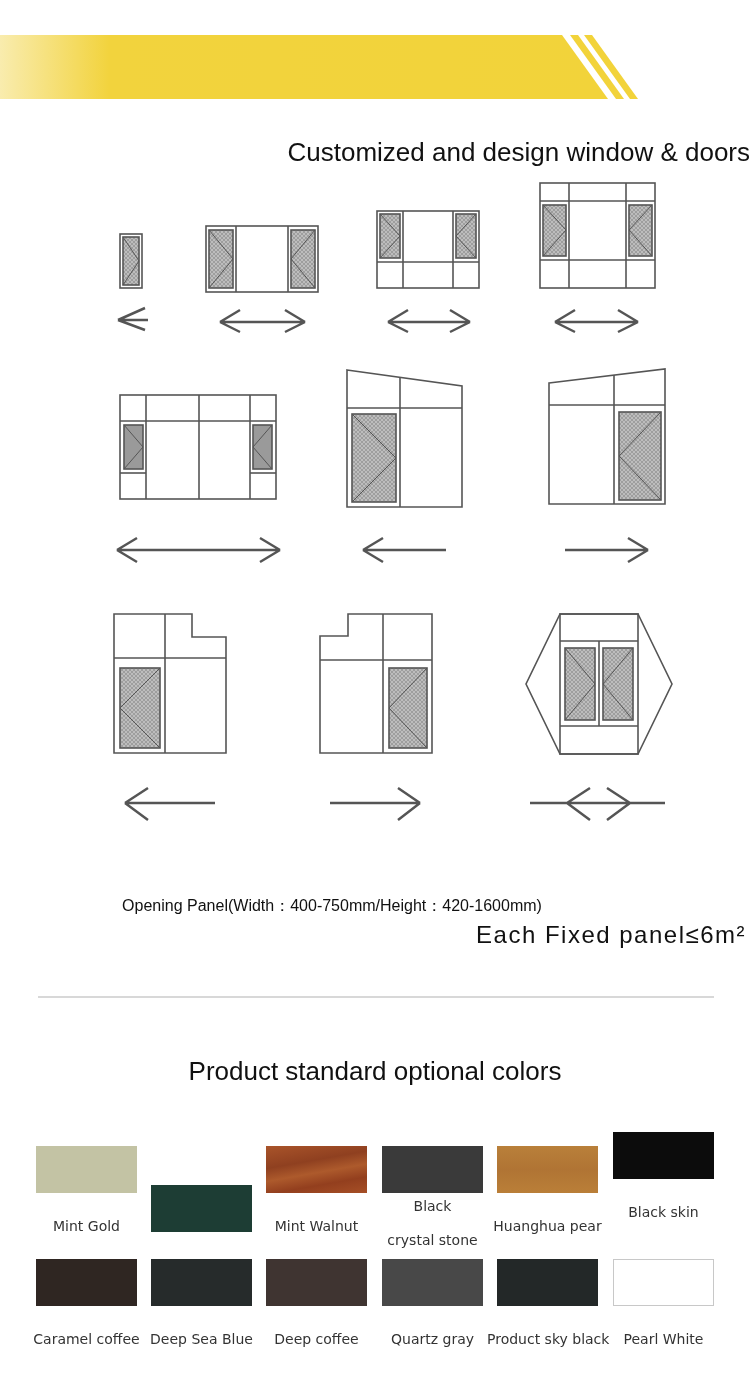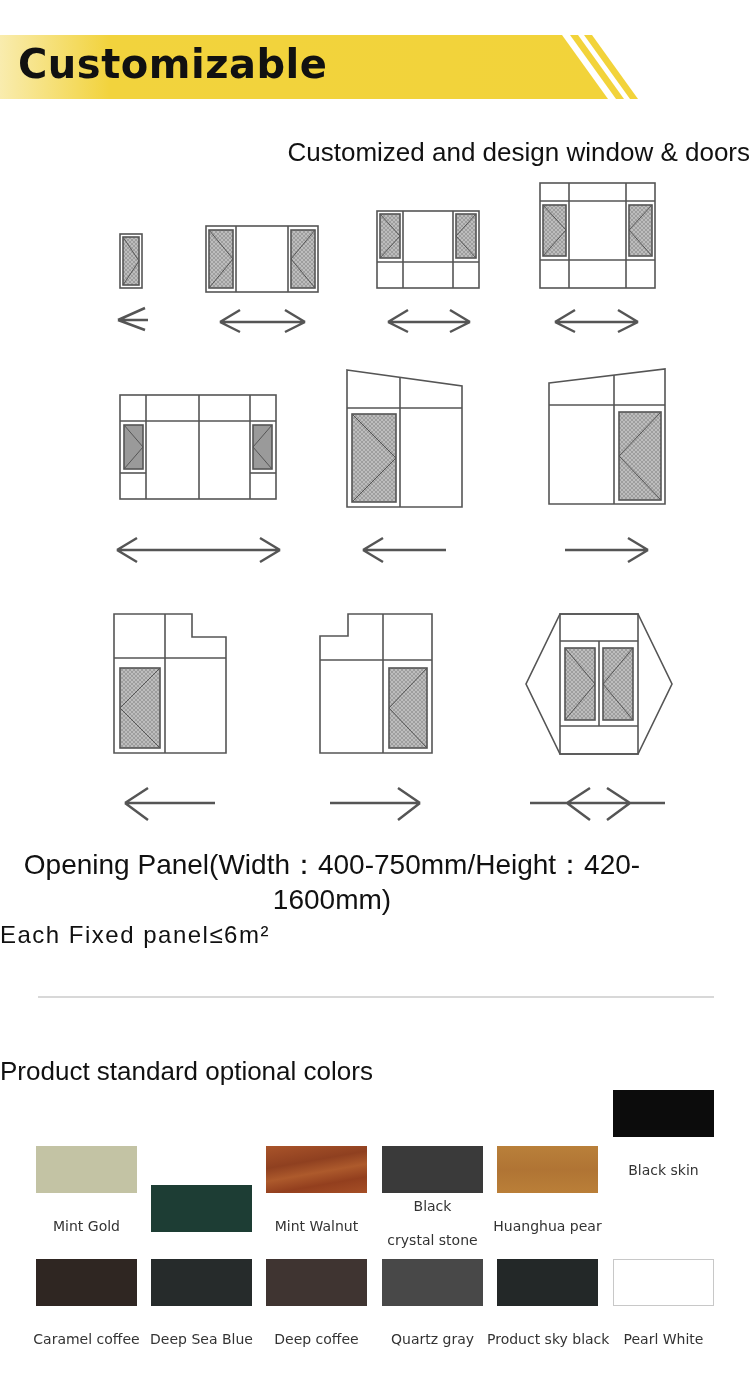--- a/index.html
+++ b/index.html
@@ -5,24 +5,24 @@
   html, body { margin:0; padding:0; background:#ffffff; }
   body { width:750px; height:1394px; position:relative; overflow:hidden;
          font-family:"Liberation Sans", sans-serif; color:#1a1a1a; }
   .banner { position:absolute; left:0; top:35px; width:640px; height:64px; }
   .banner svg { position:absolute; left:0; top:0; }
   .banner-title { position:absolute; left:18px; top:6px; font-size:40px; font-weight:bold;
                   color:#111; letter-spacing:0.5px; font-family:"DejaVu Sans", sans-serif; }
   .subtitle { position:absolute; left:0; width:750px; text-align:right; top:137px;
               font-size:26px; color:#111; }
   .drawing { position:absolute; }
-  .spec1 { position:absolute; left:0; width:664px; text-align:center; top:846px; font-size:28px; color:#111; }
-  .spec2 { position:absolute; left:0; width:746px; text-align:left; top:921px; font-size:24px; color:#111; letter-spacing:1.5px;}
+  .spec1 { position:absolute; left:0; width:664px; text-align:center; top:896px; font-size:16px; color:#111; }
+  .spec2 { position:absolute; left:0; width:746px; text-align:right; top:921px; font-size:24px; color:#111; letter-spacing:1.5px;}
   .divider { position:absolute; left:38px; width:676px; top:996px; height:2px; background:#d8d8d8; }
-  .colors-title { position:absolute; left:0; width:750px; text-align:left; top:1056px; font-size:26px; color:#111; }
+  .colors-title { position:absolute; left:0; width:750px; text-align:center; top:1056px; font-size:26px; color:#111; }
   .swatch { position:absolute; width:101px; }
   .swatch .chip { width:101px; height:47px; }
   .swatch .lbl { text-align:center; font-size:14px; color:#333; margin-top:24px; line-height:18px;
                  font-family:"DejaVu Sans", sans-serif; white-space:nowrap; margin-left:-10px; margin-right:-10px; }
   .swatch .lbl.two { margin-top:4px; }
 </style>
 </head>
 <body>
 
 <div class="banner">
@@ -31,21 +31,20 @@
       <linearGradient id="bg" x1="0" x2="1" y1="0" y2="0">
         <stop offset="0" stop-color="#f9ecae"></stop>
         <stop offset="0.18" stop-color="#f2d33d"></stop>
         <stop offset="1" stop-color="#f2d33a"></stop>
       </linearGradient>
     </defs>
     <polygon points="0,0 562,0 608,64 0,64" fill="url(#bg)"></polygon>
     <polygon points="570,0 578,0 624,64 616,64" fill="#f2d33a"></polygon>
     <polygon points="584,0 592,0 638,64 630,64" fill="#f2d33a"></polygon>
   </svg>
-  <div class="banner-title">Customizable</div>
 </div>
 
 <div class="subtitle">Customized and design window &amp; doors</div>
 
 <svg class="drawing" style="left:0;top:170px" width="750" height="680" viewBox="0 170 750 680">
   <defs>
     <pattern id="mesh" width="4" height="4" patternUnits="userSpaceOnUse">
       <rect width="4" height="4" fill="#bdbdbd"></rect>
       <path d="M0,0 L4,4 M4,0 L0,4" stroke="#8a8a8a" stroke-width="0.6"></path>
     </pattern>
@@ -173,21 +172,21 @@
 </div>
 <div class="swatch" style="left:382px;top:1146px">
   <div class="chip" style="background:#3a3a3a"></div>
   <div class="lbl two">Black</div>
   <div class="lbl" style="margin-top:16px">crystal stone</div>
 </div>
 <div class="swatch" style="left:497px;top:1146px">
   <div class="chip" style="background:linear-gradient(180deg,#b9803a,#b07434 50%,#ba7f38)"></div>
   <div class="lbl">Huanghua pear</div>
 </div>
-<div class="swatch" style="left:613px;top:1090px">
+<div class="swatch" style="left:613px;top:1132px">
   <div class="chip" style="background:#0c0c0c"></div>
   <div class="lbl">Black skin</div>
 </div>
 
 <div class="swatch" style="left:36px;top:1259px">
   <div class="chip" style="background:#2f2622"></div>
   <div class="lbl">Caramel coffee</div>
 </div>
 <div class="swatch" style="left:151px;top:1259px">
   <div class="chip" style="background:#262b2b"></div>

